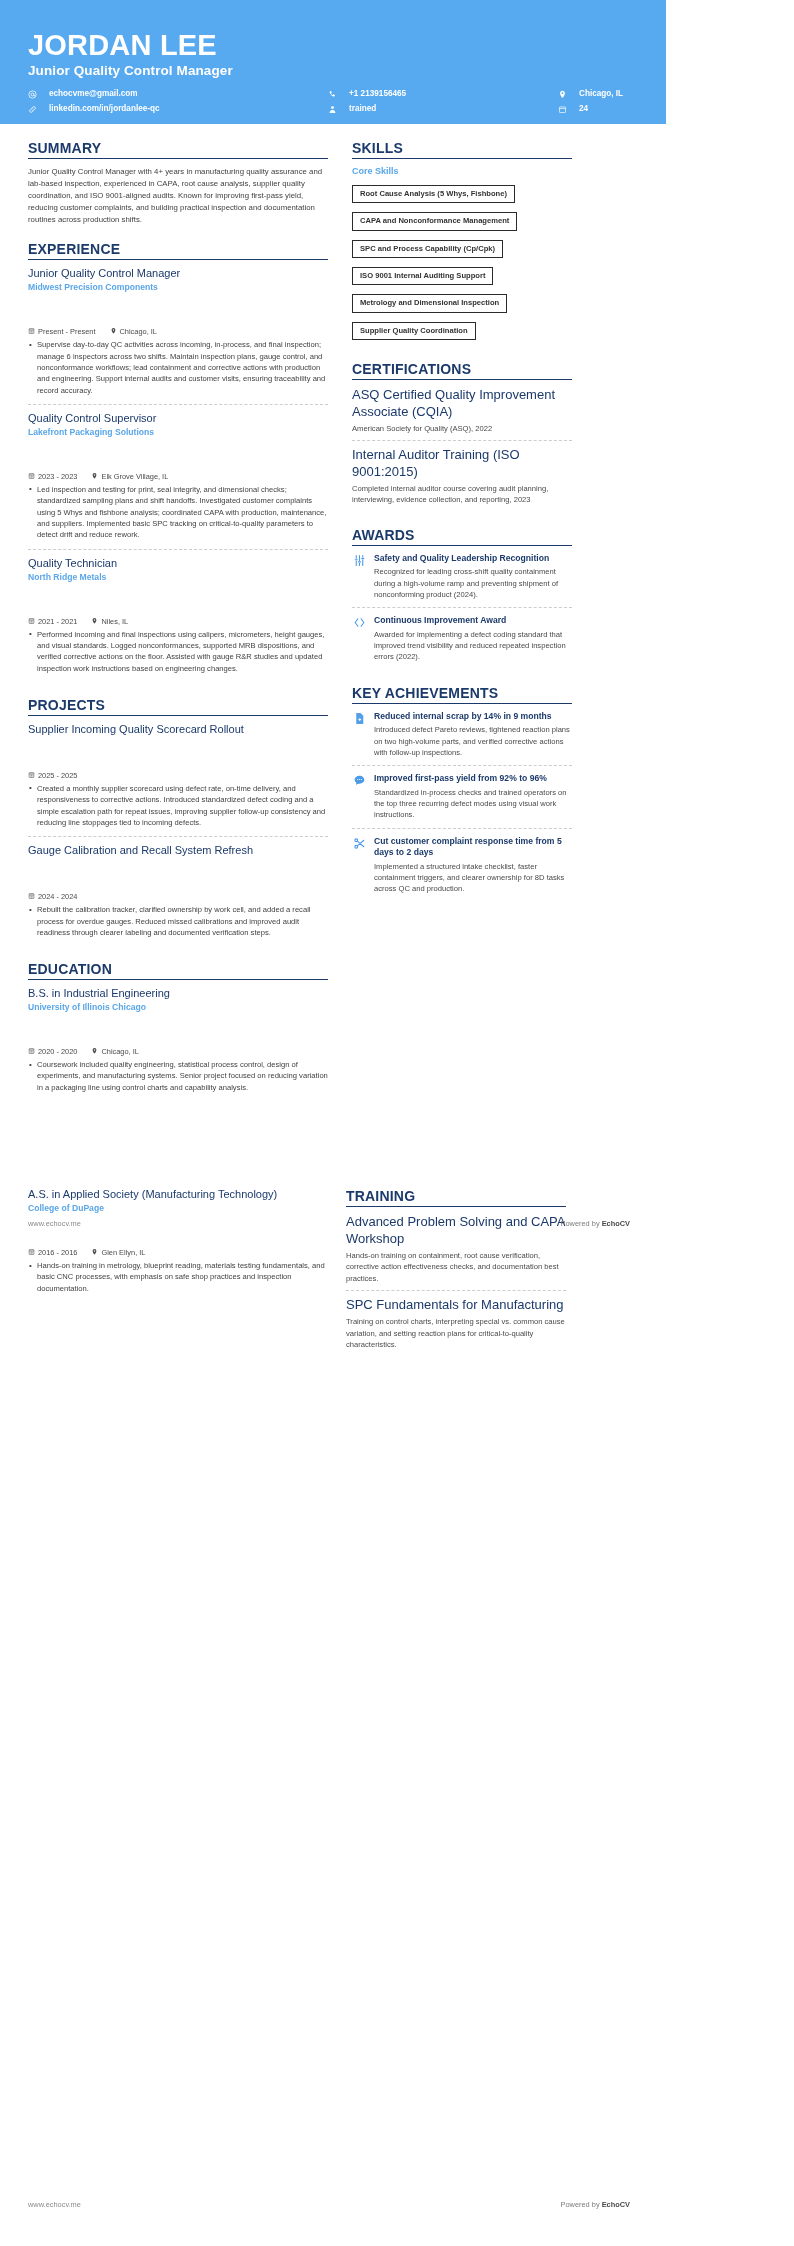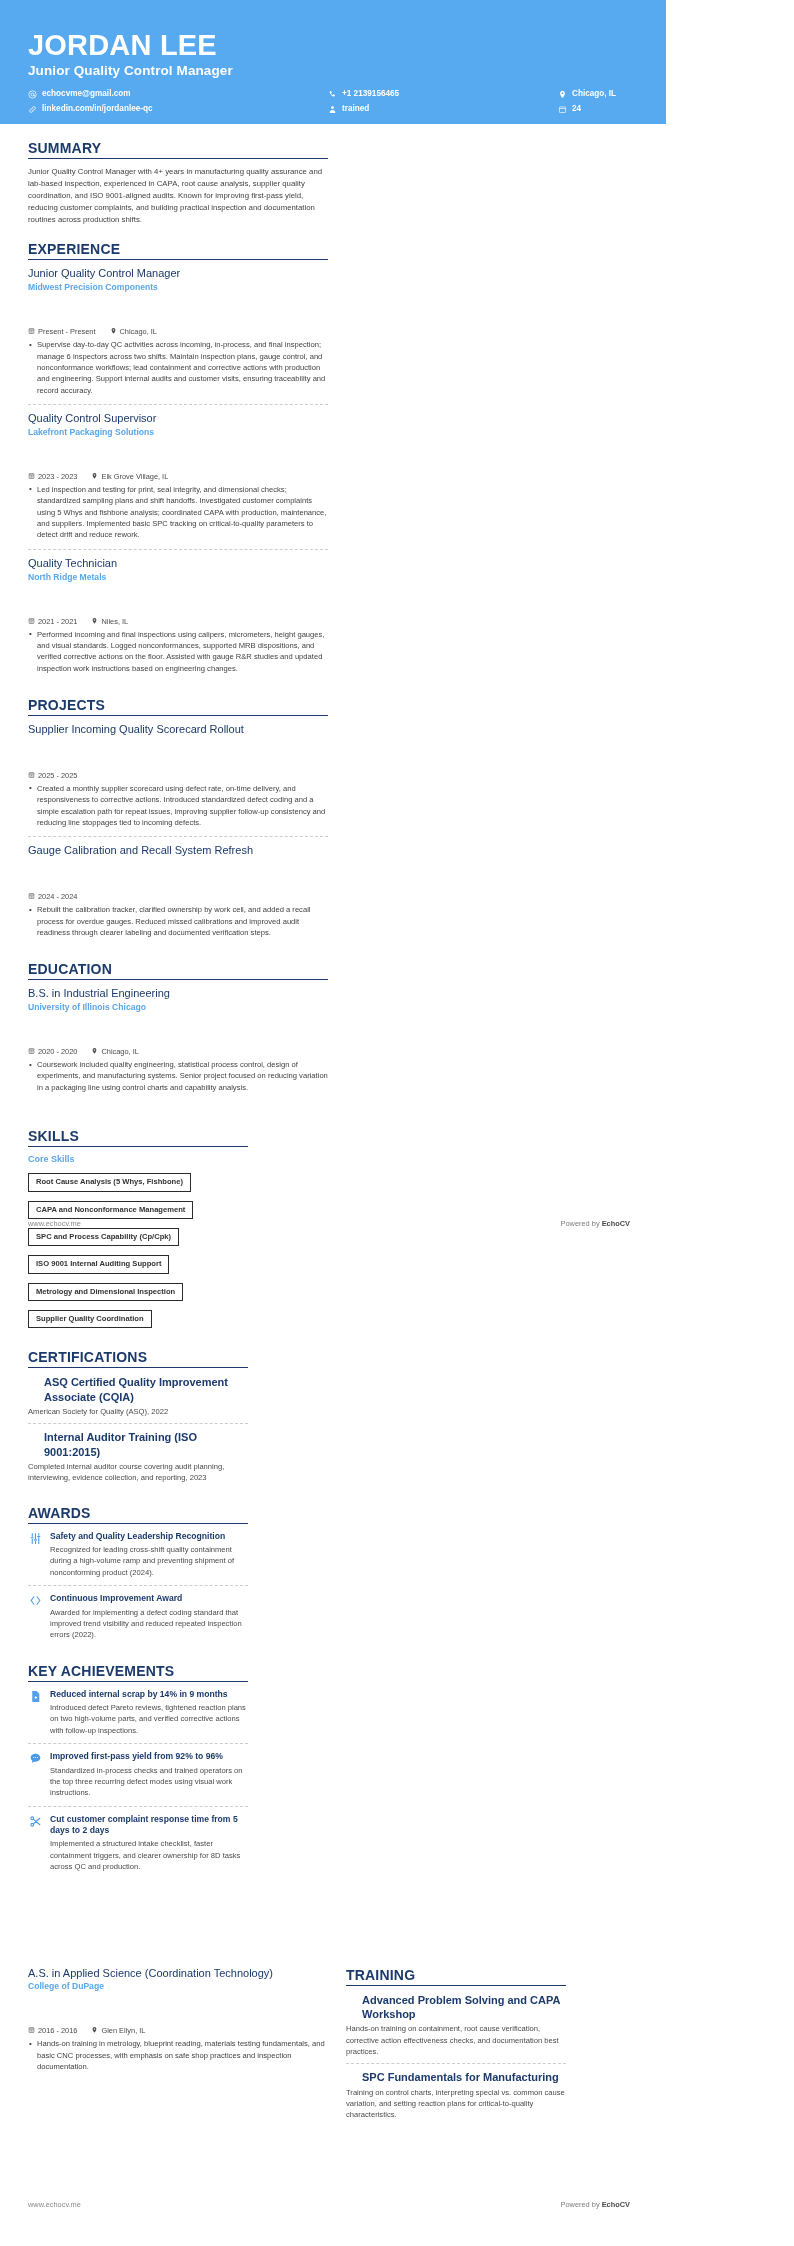--- a/index.html
+++ b/index.html
@@ -40,40 +40,39 @@
   .contact-grid {
     display: grid;
     grid-template-columns: 300px 230px auto;
     row-gap: 5px;
     font-size: 8.2px;
     font-weight: 700;
   }
   .contact-item {
     display: flex;
     align-items: center;
-    gap: 5px;
+    gap: 12px;
     line-height: 1.2;
     white-space: nowrap;
   }
   .contact-item .ico {
     width: 9px; height: 9px;
     display: inline-flex;
     align-items: center;
     justify-content: center;
     flex: 0 0 9px;
   }
   .contact-item .ico svg { width: 100%; height: 100%; display: block; }
 
   
   .body {
     display: flex;
-    gap: 12px;
+    gap: 24px;
     padding: 16px 28px 0 28px;
     align-items: flex-start;
-    flex-direction: column;
   }
   .col-left { width: 300px; flex: 0 0 300px; }
   .col-right { width: 220px; flex: 0 0 220px; }
 
   .sec-title {
     font-size: 14px;
     font-weight: 700;
     color: #1b3a6b;
     letter-spacing: 0.2px;
     padding-bottom: 2px;
@@ -152,26 +151,25 @@
     color: #333333;
     margin-bottom: 6px;
     line-height: 1.1;
     white-space: nowrap;
   }
 
   
   .cert { padding-bottom: 6px; margin-bottom: 6px; border-bottom: 1px dashed #cdcdcd; }
   .cert.last { border-bottom: none; }
   .cert-title {
-    font-size: 11px;
-    font-weight: 700;
+    font-size: 13px;
+    font-weight: 400;
     color: #1b3a6b;
     line-height: 1.3;
     margin-bottom: 2px;
-    margin-left: 16px;
   }
   .cert-desc { font-size: 7.6px; line-height: 1.5; color: #4a4a4a; }
 
   
   .award {
     display: flex;
     gap: 7px;
     padding-bottom: 7px;
     margin-bottom: 7px;
     border-bottom: 1px dashed #cdcdcd;
@@ -565,21 +563,21 @@
 
   <div class="footer" id="footer-1">
     <span>www.echocv.me</span>
     <span class="brand"><span>Powered by </span><b>EchoCV</b></span>
   </div>
 
   <div class="page2">
 
     <div class="col-left">
       <div class="entry last">
-        <div class="entry-title">A.S. in Applied Science (Coordination Technology)</div>
+        <div class="entry-title">A.S. in Applied Society (Manufacturing Technology)</div>
         <div class="entry-org">College of DuPage</div>
         <div class="entry-meta">
           <span class="meta-bit">
             <span class="ico">
                 <svg viewBox="0 0 16 16" fill="none" stroke="#4a4a4a" stroke-width="1.3">
                   <rect x="2.6" y="2.6" width="10.8" height="11" rx="1"></rect>
                   <path d="M2.6 5.6h10.8M5.4 8h5.2M5.4 10.4h5.2"></path>
                 </svg>
               </span>
             <span>2016 - 2016</span>

